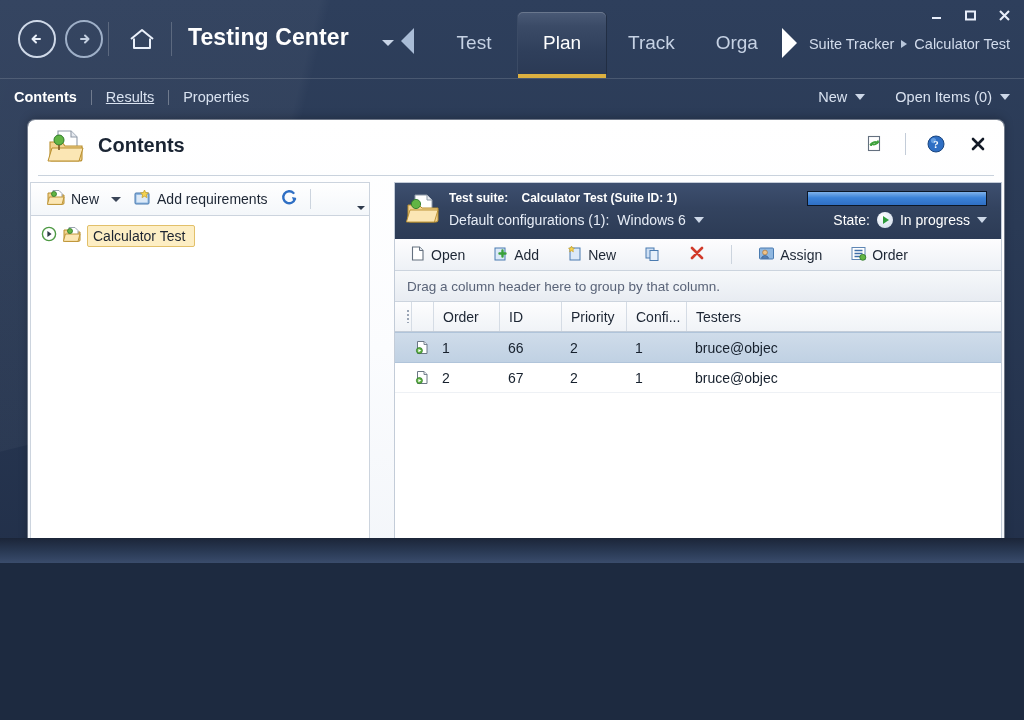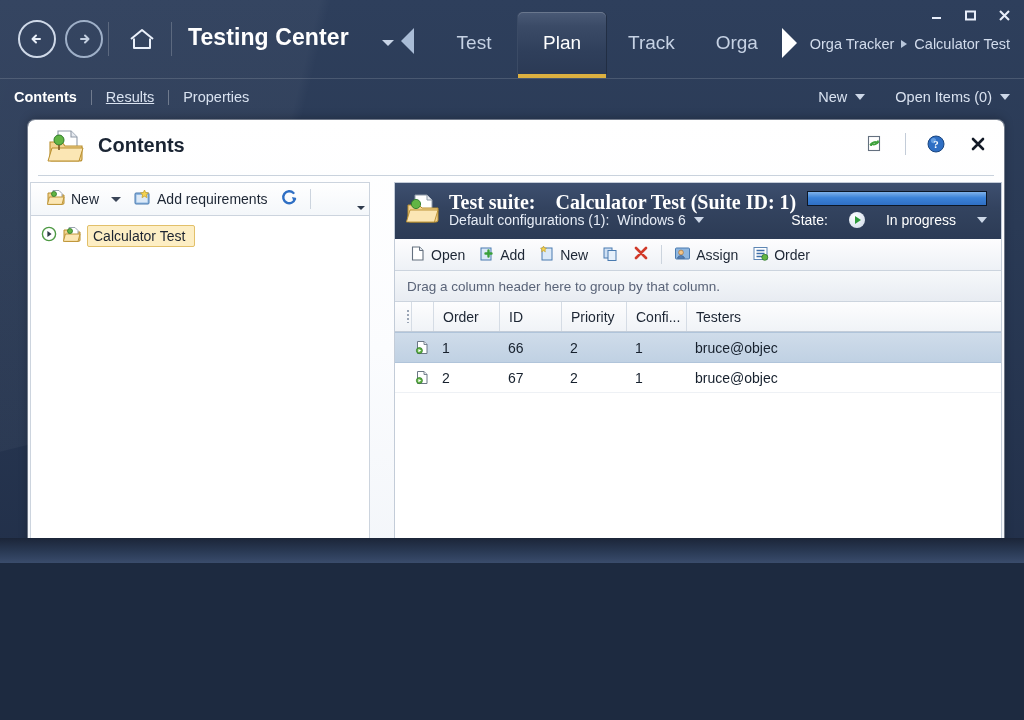--- a/index.html
+++ b/index.html
@@ -364,24 +364,23 @@
     color: #ffffff;
   }
   .suite-icon {
     position: absolute;
     left: 10px; top: 10px;
     width: 36px; height: 34px;
   }
   .suite-line1 {
     position: absolute;
     left: 54px; top: 8px;
-    font-size: 20px;
+    font-size: 12px;
     font-weight: bold;
     white-space: nowrap;
-    font-family: Liberation Serif, serif;
   }
   .suite-line1 .lbl { font-weight: bold; }
   .suite-line2 {
     position: absolute;
     left: 54px; top: 29px;
     font-size: 14px;
     color: #e6ecf6;
     display: flex;
     align-items: center;
     gap: 8px;
@@ -397,21 +396,21 @@
   }
   .progress-fill {
     height: 100%;
     background: linear-gradient(180deg, #7fb2ea 0%, #3b82d8 45%, #2f6fc4 100%);
   }
   .state-row {
     position: absolute;
     right: 14px; top: 29px;
     display: flex;
     align-items: center;
-    gap: 21px;
+    gap: 7px;
     font-size: 14px;
     white-space: nowrap;
     justify-content: flex-end;
   }
   .play-dot {
     width: 16px; height: 16px;
     border-radius: 50%;
     background: radial-gradient(circle at 35% 30%, #ffffff 0%, #e9eff7 40%, #cfd9e6 100%);
     display: flex; align-items: center; justify-content: center;
   }
@@ -424,21 +423,21 @@
     margin-left: 2px;
   }
 
   .grid-toolbar {
     height: 31px;
     background: linear-gradient(180deg, #fdfdfe 0%, #eef1f6 100%);
     border-bottom: 1px solid #ccd4de;
     display: flex;
     align-items: center;
     padding-left: 8px;
-    gap: 0;
+    gap: 14px;
   }
   .gtb-item {
     display: flex;
     align-items: center;
     gap: 5px;
     font-size: 14px;
     color: #1d2634;
     padding: 0 7px;
     height: 24px;
     white-space: nowrap;
@@ -617,21 +616,21 @@
         <span>Track</span>
       </div>
       <div class="tab clipped">
         <span>Orga</span>
       </div>
     </div>
 
     <div class="tab-arrow tab-arrow-right"></div>
 
     <div class="breadcrumb">
-      <span>Orga Tracker</span>
+      <span>Suite Tracker</span>
       <span class="bc-sep"></span>
       <span>Calculator Test</span>
     </div>
   </div>
 
   <div class="subbar">
     <div class="subbar-left">
       <span class="sublink bold">Contents</span>
       <span class="sub-divider"></span>
       <span class="sublink underline">Results</span>

